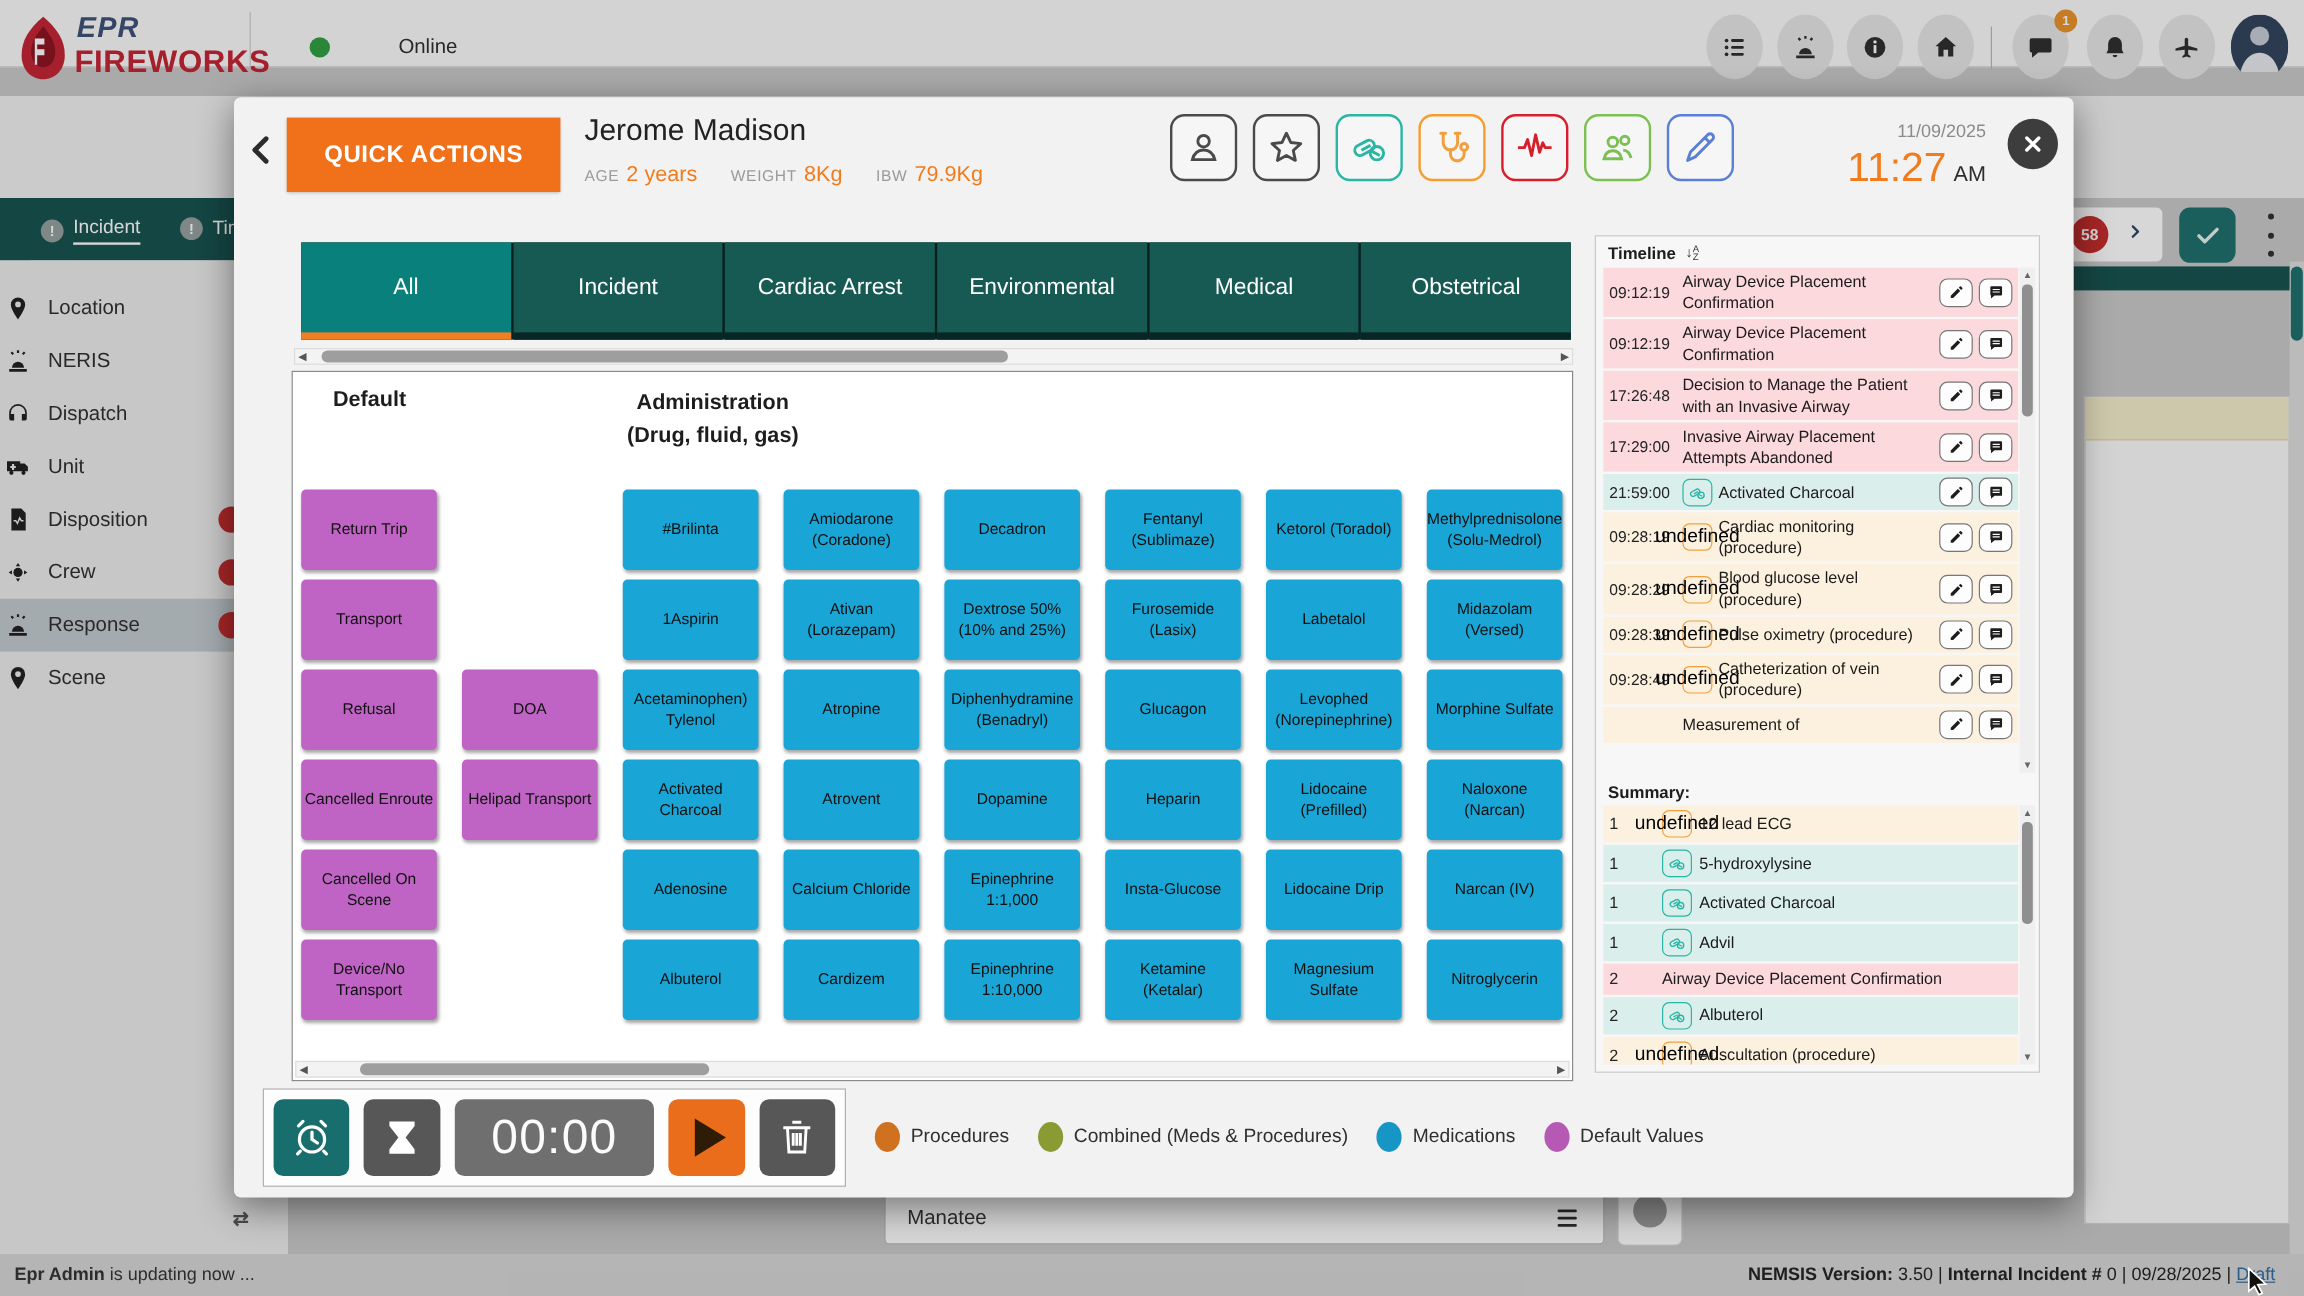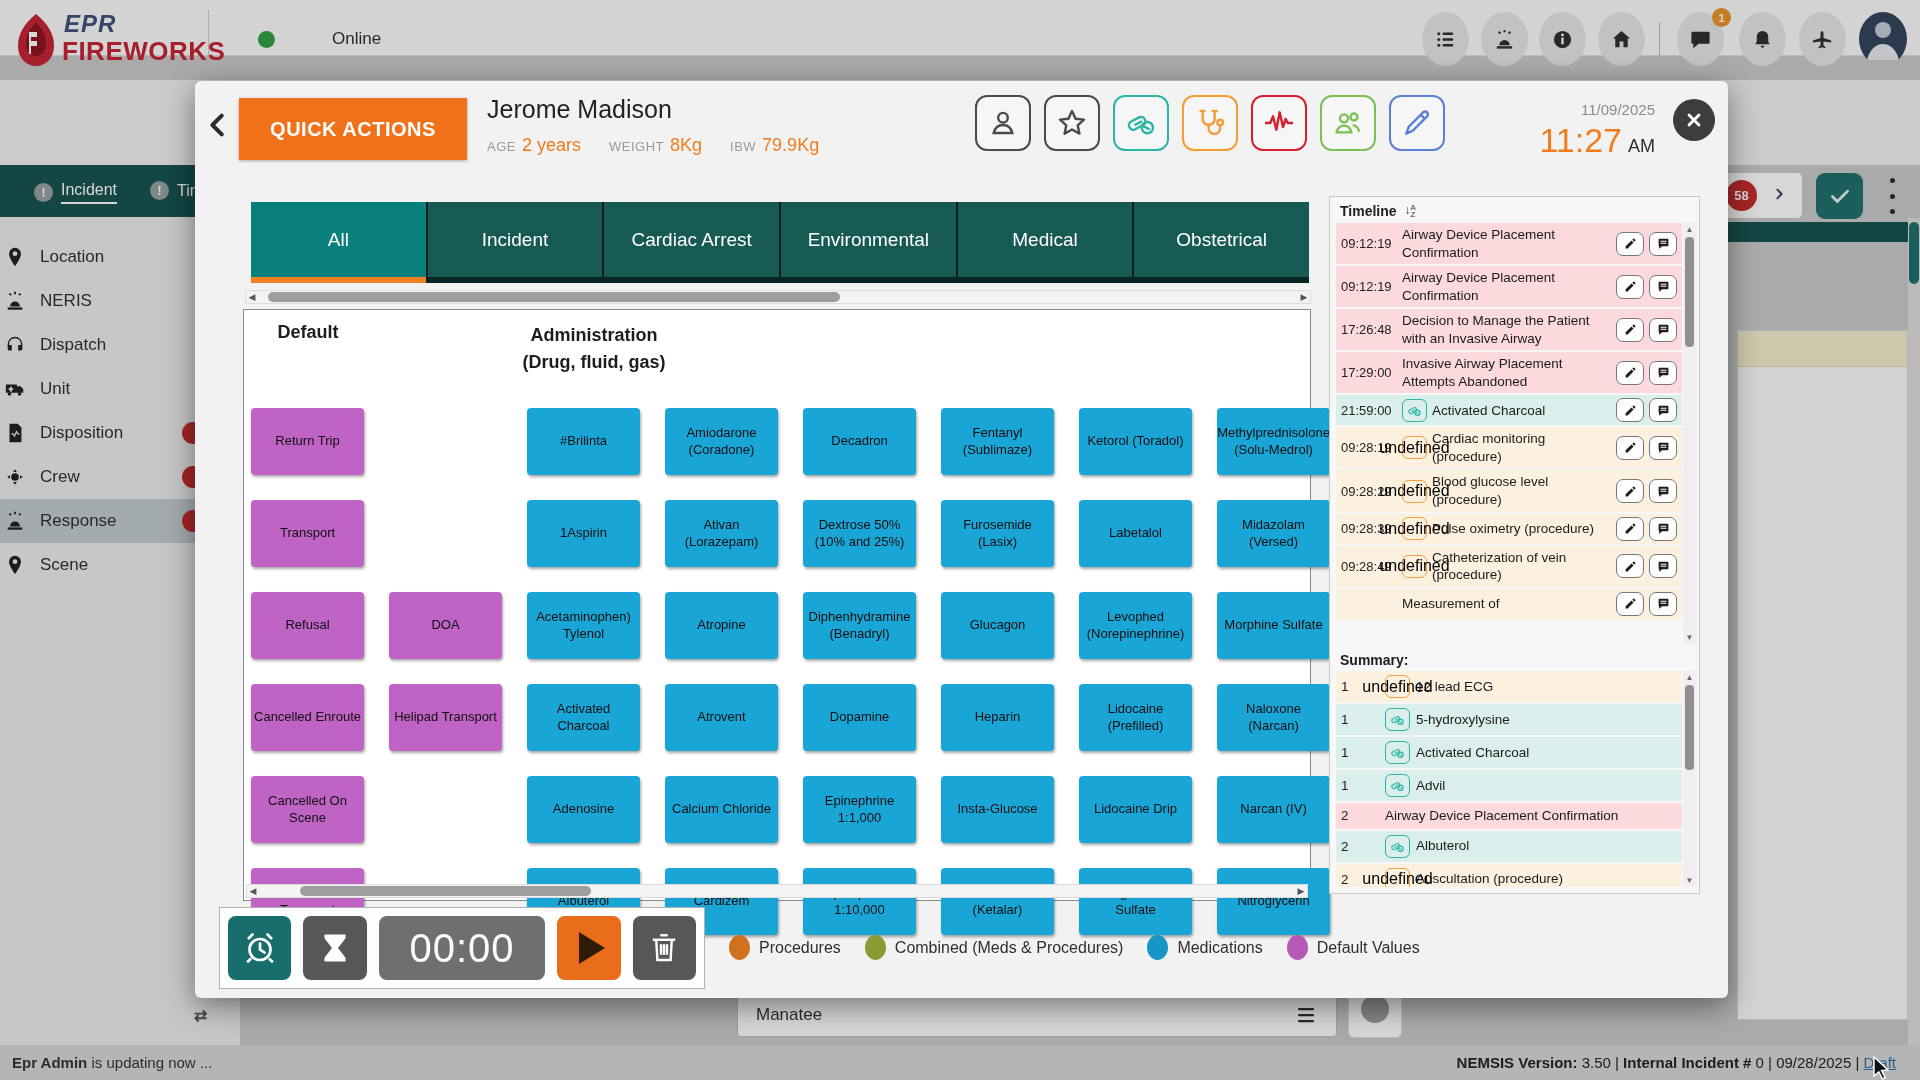--- a/index.html
+++ b/index.html
@@ -95,21 +95,21 @@
 
   .hscroll { height:14px; background:#f3f3f3; border:1px solid #ddd; display:flex; align-items:center; }
   .hs-arrow { width:12px; font-size:9px; color:#555; text-align:center; line-height:1; }
   .hs-track { flex:1; height:10px; position:relative; }
   .hs-thumb { position:absolute; top:0; height:10px; background:#9e9e9e; border-radius:5px; }
   .hscroll-top { left:50px; top:209px; width:1066px; }
 
   .grid-panel { left:48px; top:228px; width:1068px; height:592px; background:#fff; border:1px solid #8a8a8a; }
   .gp-h1 { left:14px; top:12px; width:100px; text-align:center; font-weight:bold; font-size:18px; color:#1d1d1d; }
   .gp-h2 { left:230px; top:12px; width:240px; text-align:center; font-weight:bold; font-size:18px; color:#1d1d1d; line-height:1.5; }
-  .qa-grid { left:7px; top:98px; display:grid; grid-template-columns:repeat(8,113px); column-gap:21px; row-gap:8px;gap:25px; }
+  .qa-grid { left:7px; top:98px; display:grid; grid-template-columns:repeat(8,113px); column-gap:21px; row-gap:8px; }
   .gbtn { width:113px; height:67px; border:none; border-radius:4px; font-family:"Liberation Sans",sans-serif; font-size:13px; line-height:1.3; color:#101010; display:flex; align-items:center; justify-content:center; text-align:center; padding:2px 3px; box-shadow:1px 2px 3px rgba(0,0,0,.35); overflow:hidden; }
   .gbtn.purple { background:#bf63c4; }
   .gbtn.cyan { background:#19a6d6; }
   .gempty { width:113px; height:67px; }
   .grid-hscroll { left:2px; top:574px; width:1062px; position:absolute; }
 
   .timerbar { left:24px; top:826px; width:486px; height:82px; background:#fdfdfd; border:1px solid #b0b0b0; display:flex; align-items:center; padding:0 8px; gap:12px; }
   .t-btn { width:64px; height:64px; border-radius:8px; border:none; display:flex; align-items:center; justify-content:center; }
   .t-btn svg { width:36px; height:36px; }
   .t-alarm { background:#176e6c; } .t-hour { background:#575757; } .t-trash { background:#575757; }

